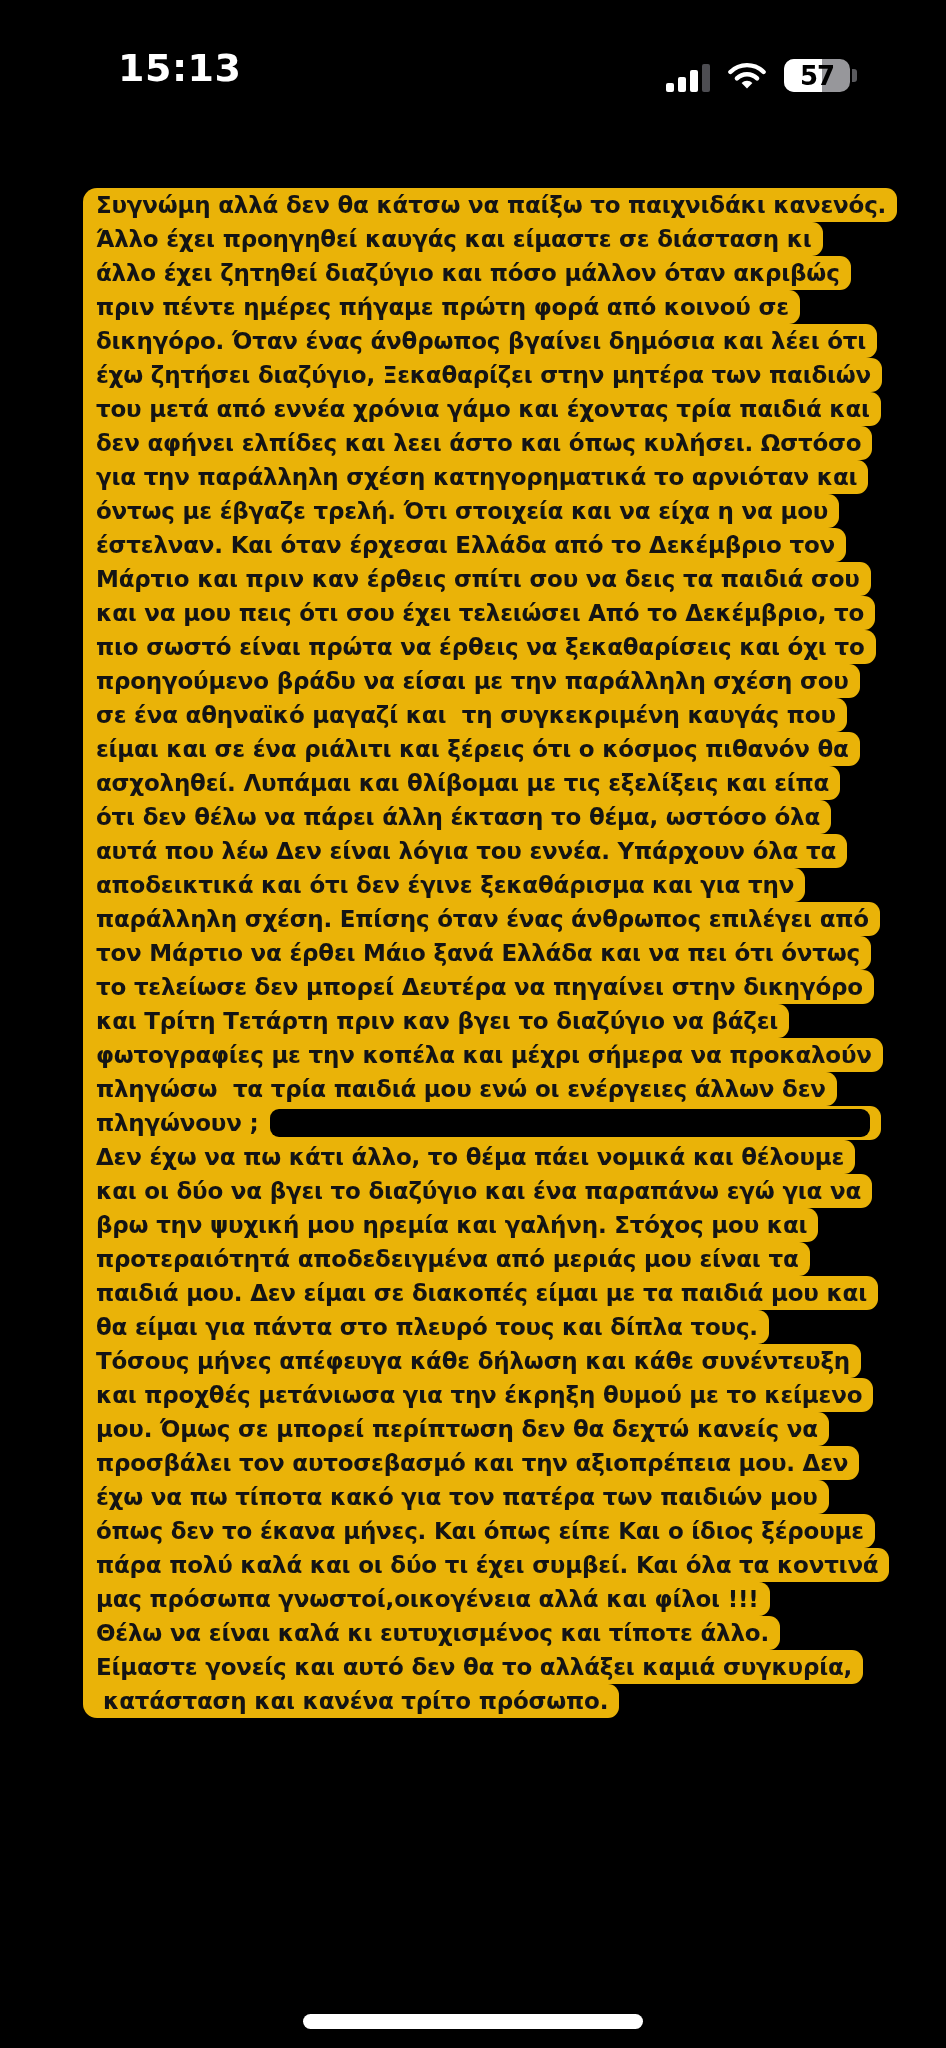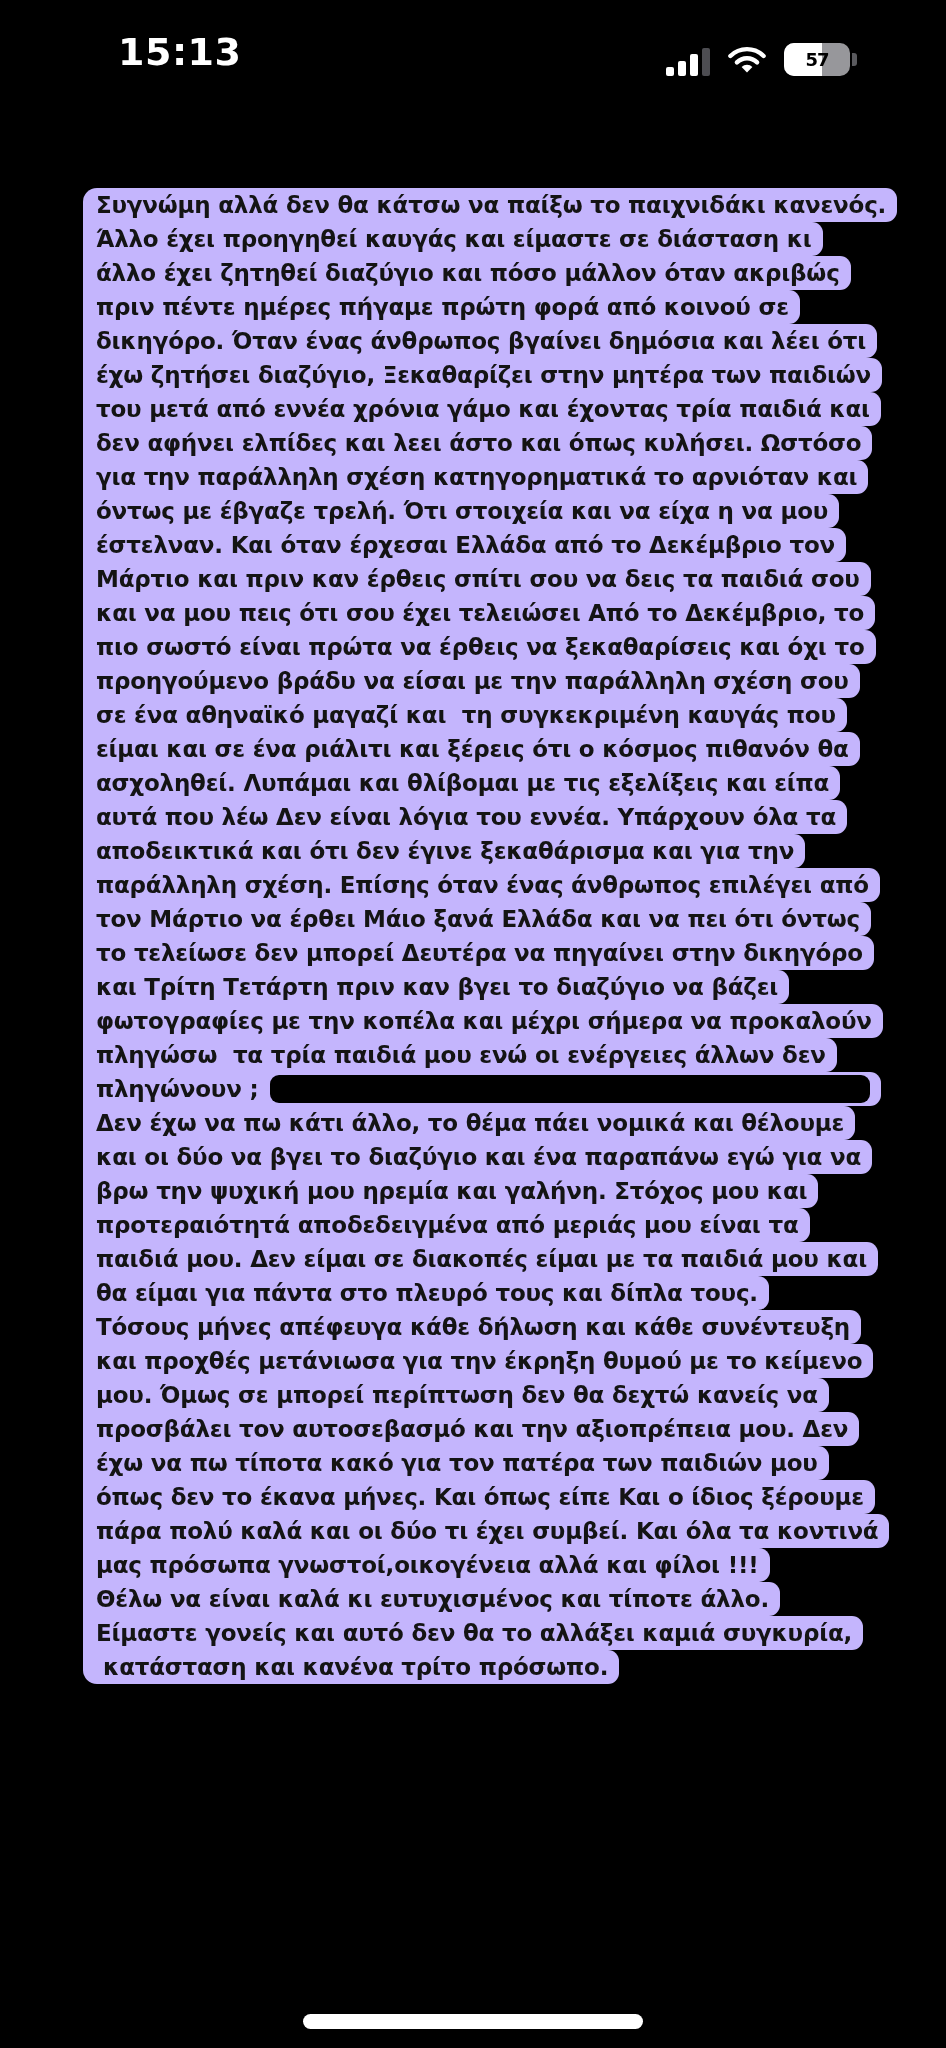--- a/index.html
+++ b/index.html
@@ -5,21 +5,21 @@
   html,body { margin:0; padding:0; }
   body {
     width:946px; height:2048px;
     background:#000;
     font-family:"DejaVu Sans", sans-serif;
     position:relative;
     overflow:hidden;
   }
 
   
-  .status-bar { position:absolute; top:0; left:0; width:946px; height:90px; }
+  .status-bar { position:absolute; top:16px; left:0; width:946px; height:90px; }
   .status-time {
     position:absolute; left:118px; top:32px;
     color:#fff; font-size:38px; font-weight:700; letter-spacing:0.5px;
     line-height:40px;
   }
   .status-icons {
     position:absolute; top:42px; left:666px;
     display:flex; align-items:flex-end; gap:16px; height:34px;
   }
   .signal { display:flex; align-items:flex-end; gap:4px; height:28px; }
@@ -28,30 +28,30 @@
   .signal .b2 { height:15px; }
   .signal .b3 { height:22px; }
   .signal .b4 { height:28px; background:#4d4d52; }
   .wifi { width:42px; height:30px; display:block; margin-bottom:0px; }
   .battery { position:relative; width:66px; height:33px; border-radius:10px;
     background:#97979b; overflow:visible; margin-bottom:0px; }
   .battery-clip { position:absolute; inset:0; border-radius:10px; overflow:hidden; }
   .battery-fill { position:absolute; left:0; top:0; bottom:0; width:57%; background:#fff; }
   .battery-num {
     position:absolute; inset:0; display:flex; align-items:center; justify-content:center;
-    color:#000; font-size:18px; font-weight:700; letter-spacing:-1px;border-radius:9px;
+    color:#000; font-size:26px; font-weight:700; letter-spacing:-1px;border-radius:9px;
   }
   .battery-nub { position:absolute; right:-7px; top:10px; width:5px; height:13px;
     border-radius:0 3px 3px 0; background:#5a5a5e; }
 
   
   .story { position:absolute; left:83px; top:188px; }
   .strip {
     width:fit-content;
-    background:#c4b5fd;
+    background:#eab308;
     color:#141414;
     font-weight:700;
     font-size:23px;
     line-height:34px;
     height:34px;
     padding:0 11px 0 13px;
     white-space:pre;
     letter-spacing:-0.2px;
     border-radius:0 11px 11px 0;
   }
@@ -113,20 +113,21 @@
     <div class="strip"><span>για την παράλληλη σχέση κατηγορηματικά το αρνιόταν και</span></div>
     <div class="strip"><span>όντως με έβγαζε τρελή. Ότι στοιχεία και να είχα η να μου</span></div>
     <div class="strip"><span>έστελναν. Και όταν έρχεσαι Ελλάδα από το Δεκέμβριο τον</span></div>
     <div class="strip"><span>Μάρτιο και πριν καν έρθεις σπίτι σου να δεις τα παιδιά σου</span></div>
     <div class="strip"><span>και να μου πεις ότι σου έχει τελειώσει Από το Δεκέμβριο, το</span></div>
     <div class="strip"><span>πιο σωστό είναι πρώτα να έρθεις να ξεκαθαρίσεις και όχι το</span></div>
     <div class="strip"><span>προηγούμενο βράδυ να είσαι με την παράλληλη σχέση σου</span></div>
     <div class="strip"><span>σε ένα αθηναϊκό μαγαζί και  τη συγκεκριμένη καυγάς που</span></div>
     <div class="strip"><span>είμαι και σε ένα ριάλιτι και ξέρεις ότι ο κόσμος πιθανόν θα</span></div>
     <div class="strip"><span>ασχοληθεί. Λυπάμαι και θλίβομαι με τις εξελίξεις και είπα</span></div>
+    <div class="strip"><span>ότι δεν θέλω να πάρει άλλη έκταση το θέμα, ωστόσο όλα</span></div>
     <div class="strip"><span>αυτά που λέω Δεν είναι λόγια του εννέα. Υπάρχουν όλα τα</span></div>
     <div class="strip"><span>αποδεικτικά και ότι δεν έγινε ξεκαθάρισμα και για την</span></div>
     <div class="strip"><span>παράλληλη σχέση. Επίσης όταν ένας άνθρωπος επιλέγει από</span></div>
     <div class="strip"><span>τον Μάρτιο να έρθει Μάιο ξανά Ελλάδα και να πει ότι όντως</span></div>
     <div class="strip"><span>το τελείωσε δεν μπορεί Δευτέρα να πηγαίνει στην δικηγόρο</span></div>
     <div class="strip"><span>και Τρίτη Τετάρτη πριν καν βγει το διαζύγιο να βάζει</span></div>
     <div class="strip"><span>φωτογραφίες με την κοπέλα και μέχρι σήμερα να προκαλούν</span></div>
     <div class="strip"><span>πληγώσω  τα τρία παιδιά μου ενώ οι ενέργειες άλλων δεν</span></div>
     <div class="strip"><span>πληγώνουν ;</span><span class="redaction-bar"></span></div>
     <div class="strip"><span>Δεν έχω να πω κάτι άλλο, το θέμα πάει νομικά και θέλουμε</span></div>

